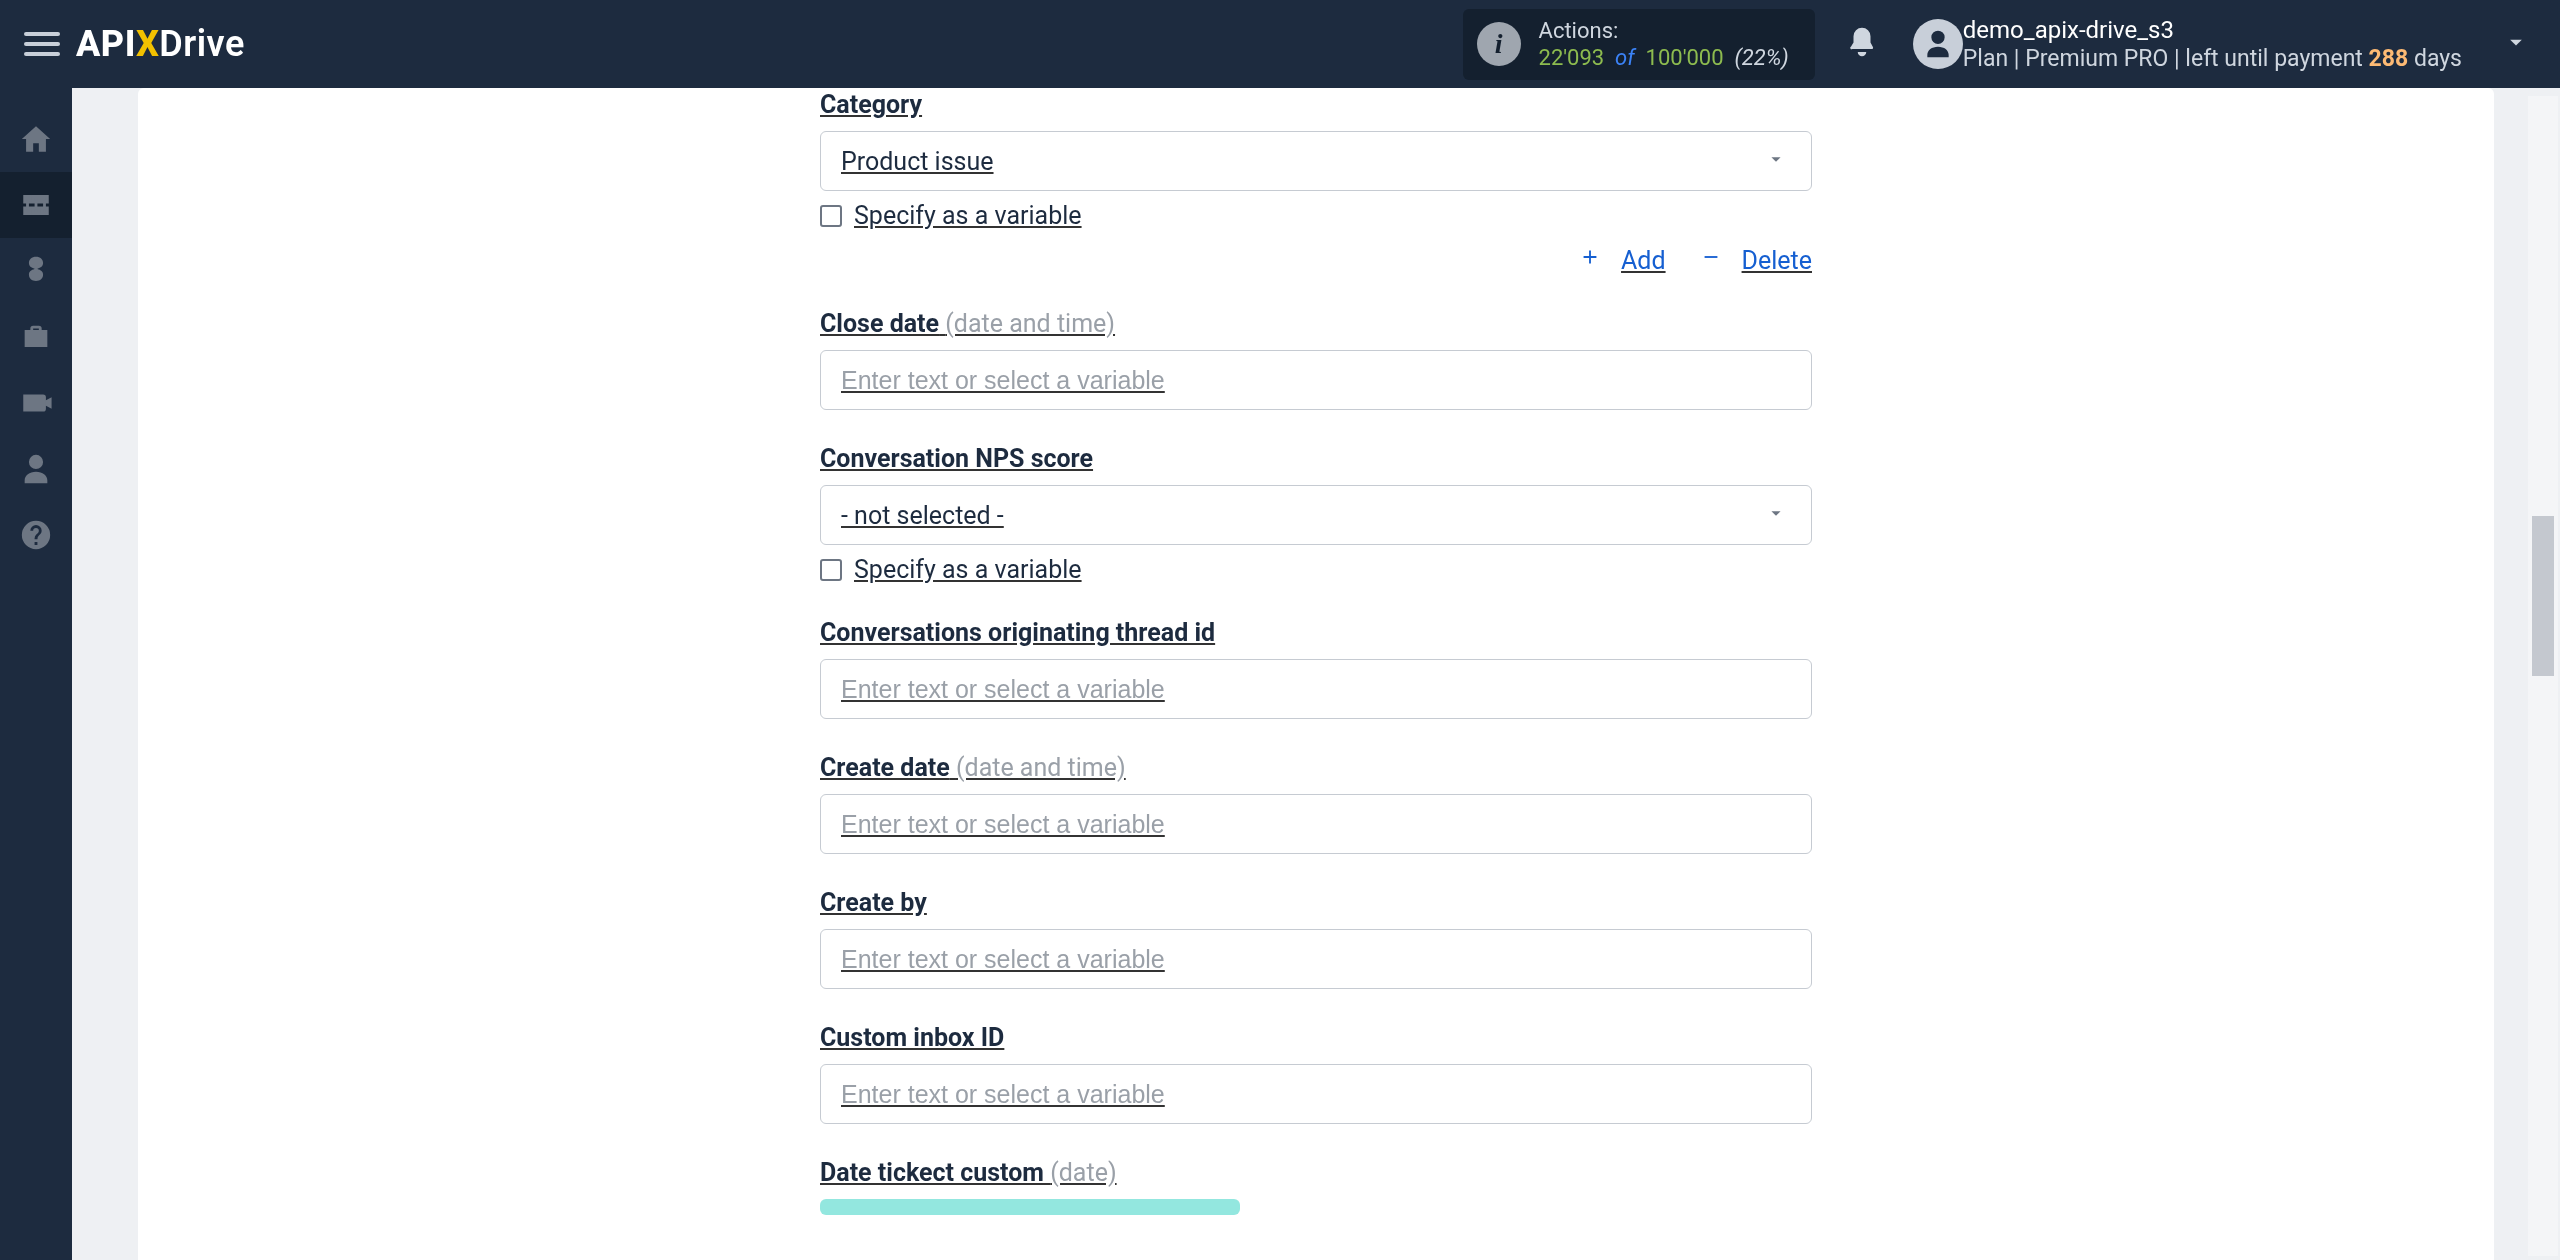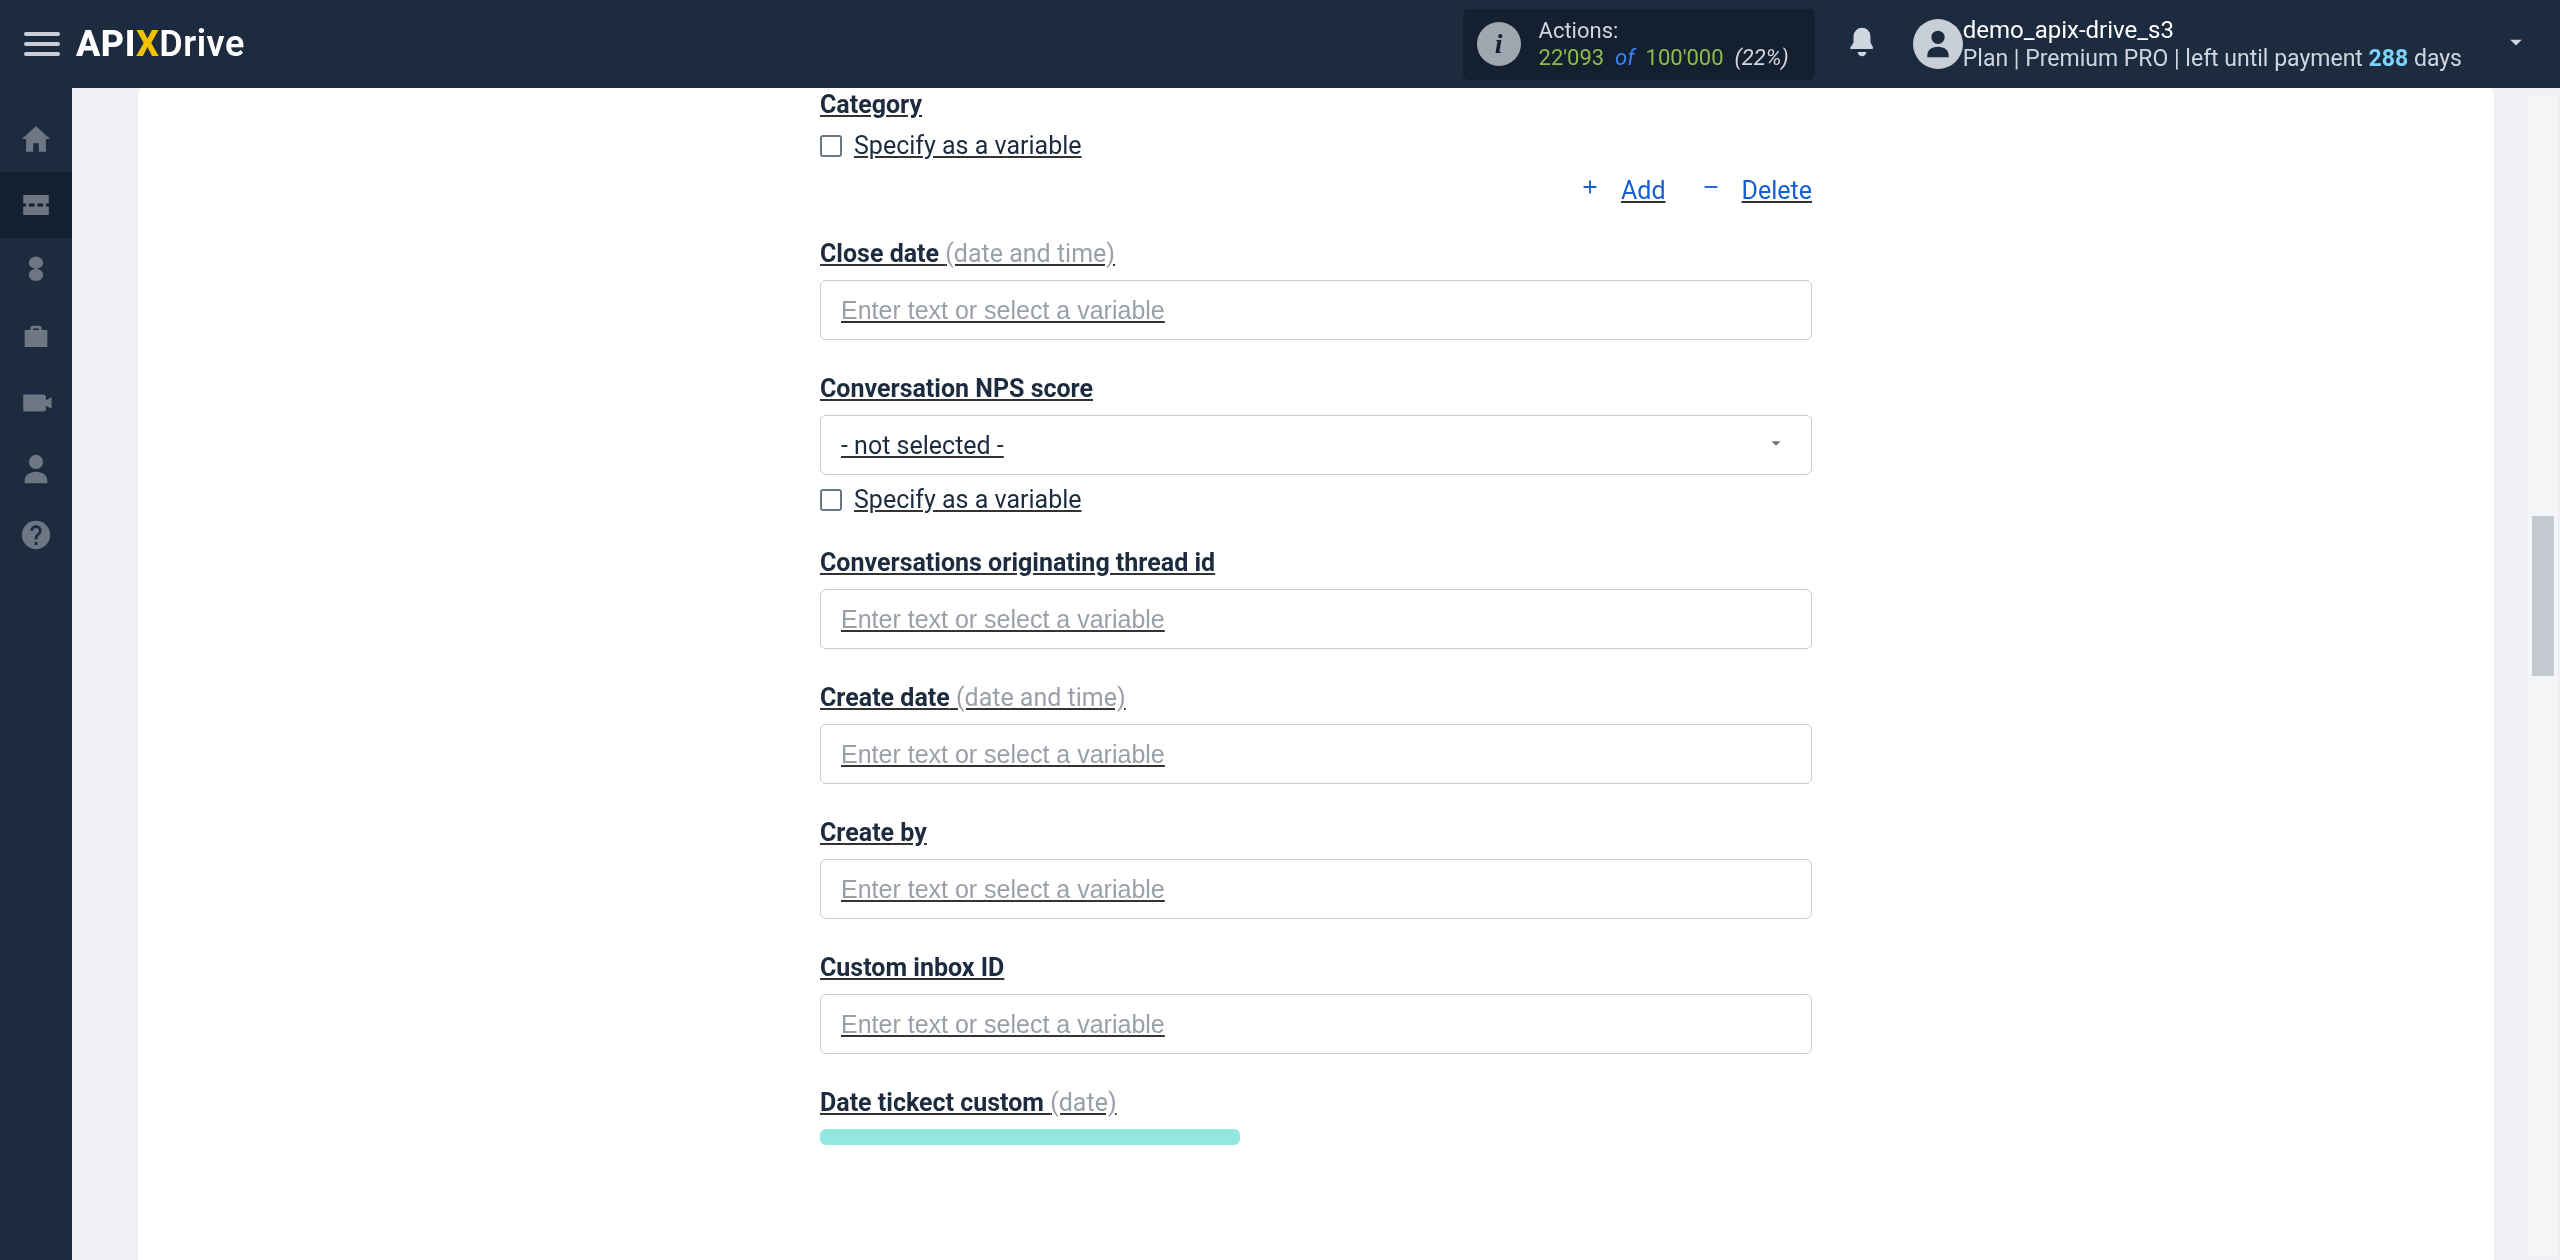--- a/index.html
+++ b/index.html
@@ -24,21 +24,21 @@
 .actions-meta .row2 .total { color:#8dbb4f; }
 .actions-meta .row2 .pct { color:#cfd6df; font-style:italic; }
 .bell { margin-right:34px; }
 .bell svg { width:34px; height:34px; fill:#cfd6df; }
 .user-block { display:flex; align-items:center; margin-right:40px; }
 .user-avatar { width:50px; height:50px; border-radius:50%; background:#c8cfd9; display:flex; align-items:center; justify-content:center; }
 .user-avatar svg { width:32px; height:32px; fill:#1d2b3f; }
 .user-text { display:flex; flex-direction:column; font-size:24px; line-height:1.25; }
 .user-text .uname { color:#fff; }
 .user-text .plan { color:#cfd6df; font-size:23px; }
-.user-text .plan .bold { color:#7dd3fc; font-weight:700; }
+.user-text .plan .bold { color:#fdba74; font-weight:700; }
 .chev-down { margin-right:30px; }
 .chev-down svg { width:28px; height:28px; fill:#cfd6df; }
 
 
 .leftrail { position:absolute; top:88px; left:0; width:72px; bottom:0; background:#1d2b3f; display:flex; flex-direction:column; align-items:center; padding-top:18px; gap:0; z-index:10; }
 .rail-item { width:72px; height:66px; display:flex; align-items:center; justify-content:center; cursor:pointer; }
 .rail-item.active { background:#14202f; }
 .rail-item svg { width:34px; height:34px; fill:#6d7683; }
 
 
@@ -161,20 +161,26 @@
       </div>
 </div>
 
 <div class="content">
   <div class="panel-wrap">
     <div class="panel">
       <div class="form-col">
 
         <div class="field">
           <span class="field-label">Category</span>
+          <div class="select">
+            <span>Product issue</span>
+            <span class="chev"><svg viewBox="0 0 24 24">
+                    <path d="M7 10l5 5 5-5z"></path>
+                  </svg></span>
+          </div>
           <label class="chk-row">
             <input type="checkbox" style="">
             <span>Specify as a variable</span>
           </label>
           <div class="actions-row">
             <span class="link">
               <svg viewBox="0 0 24 24">
                     <path d="M11 5h2v6h6v2h-6v6h-2v-6H5v-2h6z"></path>
                   </svg>
               <span>Add</span>

